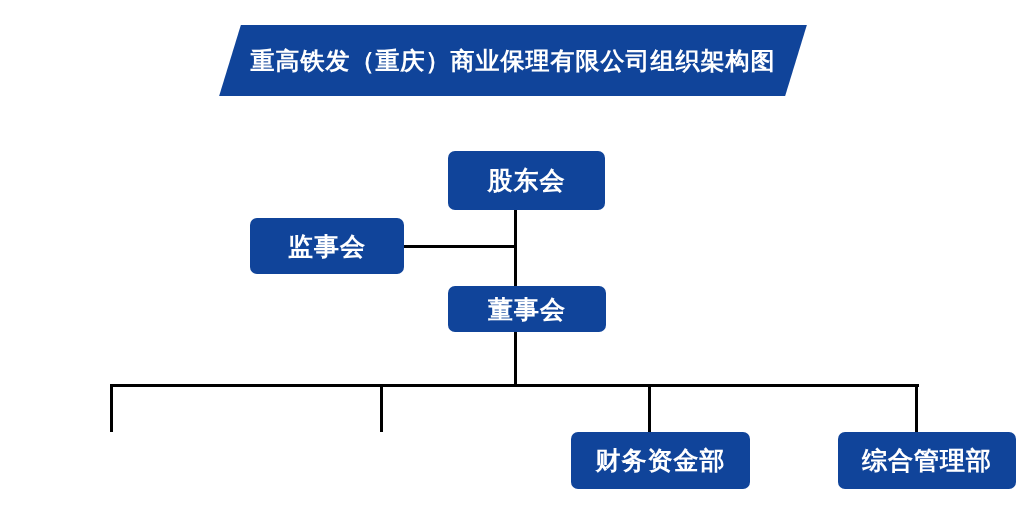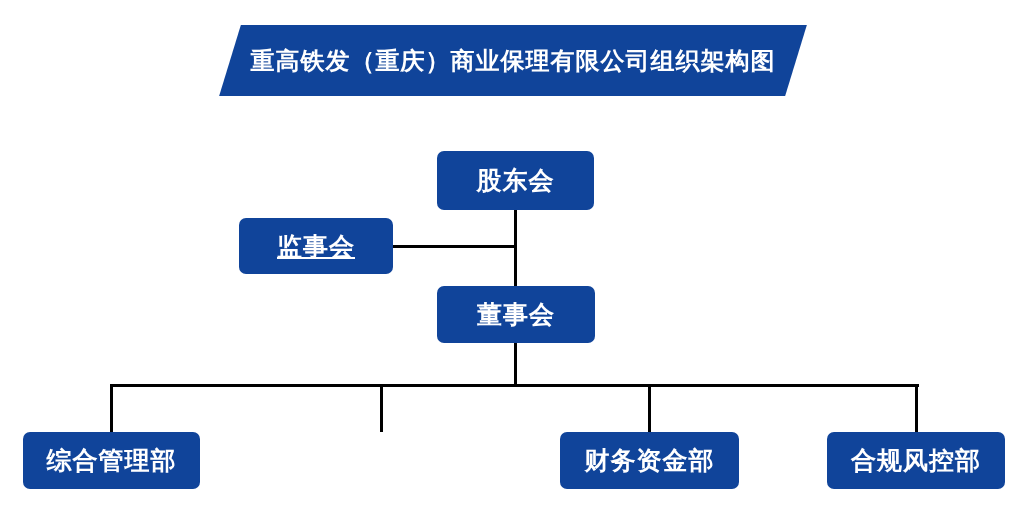--- a/index.html
+++ b/index.html
@@ -61,24 +61,25 @@
     background: var(--node-fill, #10449a);
     border-radius: 7px;
     color: var(--node-text, #ffffff);
     font-weight: bold;
     font-size: 25px;
     letter-spacing: 1px;
     display: flex;
     align-items: center;
     justify-content: center;
     white-space: nowrap;
+    margin-left: 11px;
   }
   .node-shareholders { left: 437px; top: 151px; width: 157px; height: 59px; }
-  .node-supervisory  { left: 239px; top: 218px; width: 154px; height: 56px; text-decoration: underline; }
-  .node-board        { left: 437px; top: 286px; width: 158px; height: 57px; }
+  .node-supervisory  { left: 239px; top: 218px; width: 154px; height: 56px; }
+  .node-board        { left: 437px; top: 286px; width: 158px; height: 46px; }
   .node-admin        { left: 23px;  top: 432px; width: 177px; height: 57px; }
   .node-business     { left: 292px; top: 432px; width: 178px; height: 57px; }
   .node-finance      { left: 560px; top: 432px; width: 179px; height: 57px; text-align: right; }
   .node-compliance   { left: 827px; top: 432px; width: 178px; height: 57px; }
 </style>
 </head>
 <body>
 
 <div class="canvas">
 
@@ -93,20 +94,19 @@
   <div class="line drop-business"></div>
   <div class="line drop-finance"></div>
   <div class="line drop-compliance"></div>
 
   <div class="node node-shareholders">股东会</div>
 
   <div class="node node-supervisory">监事会</div>
 
   <div class="node node-board">董事会</div>
 
-  <div class="node node-admin">综合管理部</div>
 
 
   <div class="node node-finance">财务资金部</div>
 
-  <div class="node node-compliance">合规风控部</div>
+  <div class="node node-compliance">综合管理部</div>
 
 </div>
 
 </body></html>

